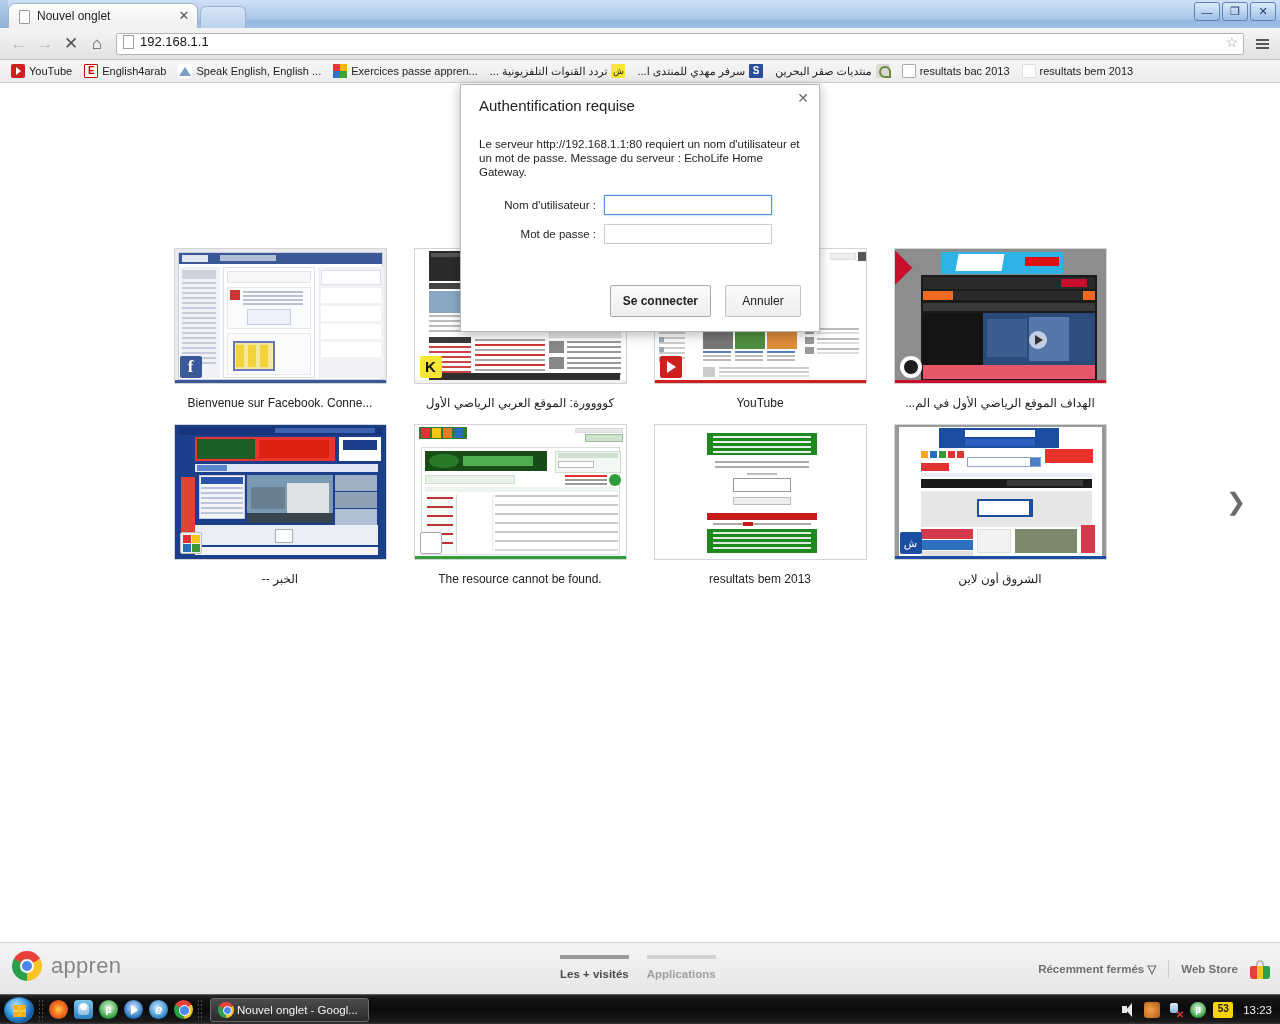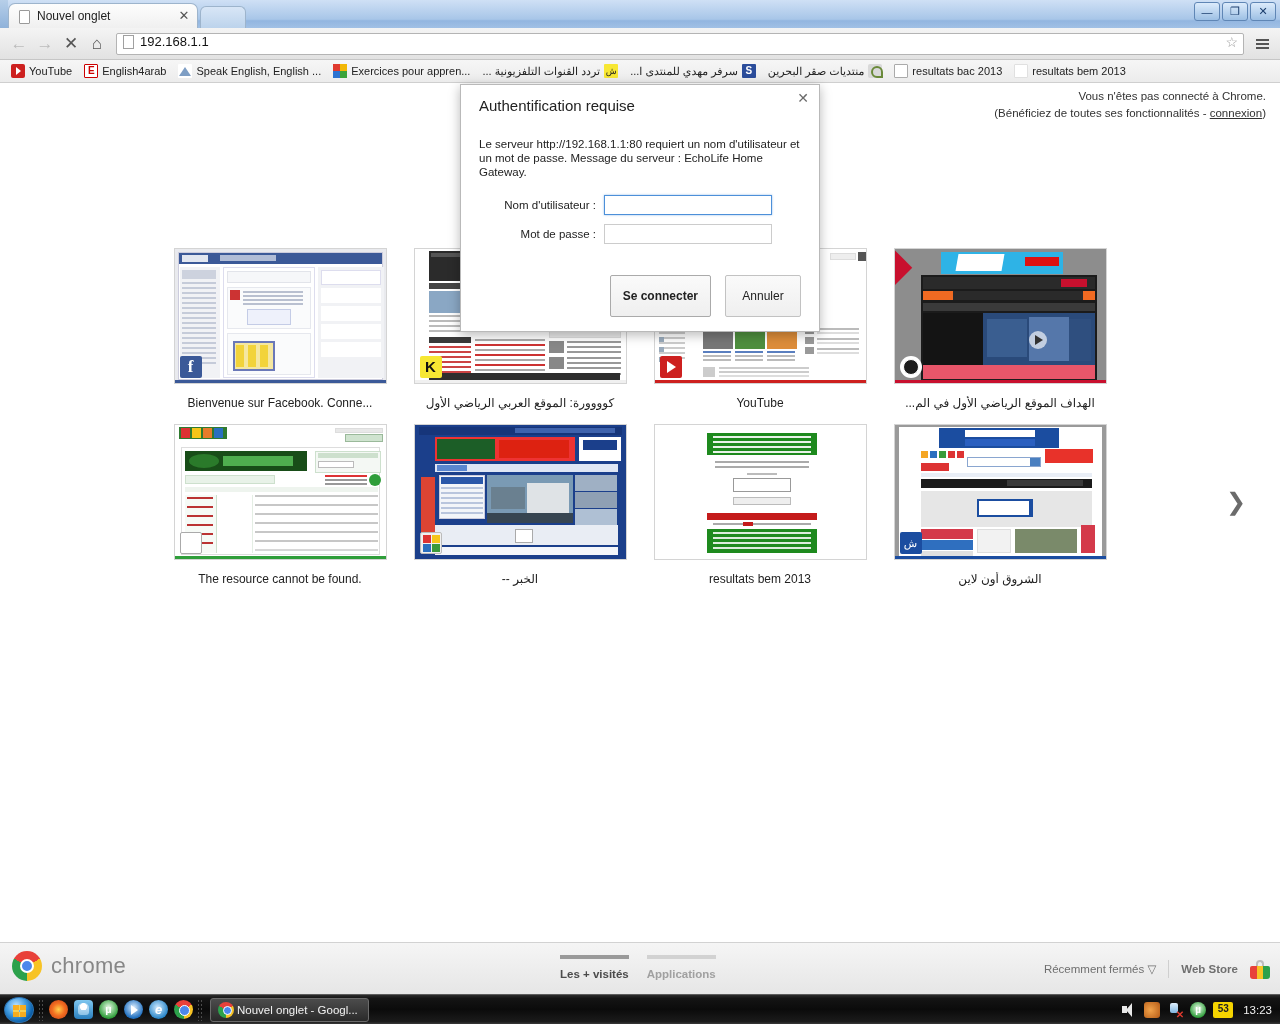--- a/index.html
+++ b/index.html
@@ -192,21 +192,21 @@
   #chrome-wordmark { font-size: 22px; color: #868686; letter-spacing: .3px; }
 
   #ntp-tabs { position: absolute; left: 560px; top: 12px; display: flex; gap: 18px; }
   .ntp-tab { cursor: pointer; }
   .ntp-tab .bar { height: 4px; background: #9a9a9a; margin-bottom: 9px; }
   .ntp-tab.inactive .bar { background: #d2d2d2; }
   .ntp-tab .lbl { font-size: 11.5px; font-weight: bold; color: #4b4b4b; }
   .ntp-tab.inactive .lbl { color: #a0a0a0; }
 
   #ntp-right { position: absolute; right: 10px; top: 16px; display: flex; align-items: center; gap: 12px; }
-  #recent { font-size: 11.5px; font-weight: normal; color: #6f6f6f; cursor: pointer; }
+  #recent { font-size: 11.5px; font-weight: bold; color: #6f6f6f; cursor: pointer; }
   #ntp-divider { width: 1px; height: 18px; background: #cfcfcf; }
   #webstore-lbl { font-size: 11.5px; font-weight: bold; color: #6f6f6f; cursor: pointer; }
   #webstore-ico { width: 20px; height: 20px; position: relative; cursor: pointer; }
   #webstore-ico .bag {
     position:absolute; left:0; bottom:0; width:20px; height:13px; border-radius:2px 2px 3px 3px;
     background: linear-gradient(to right,#e8413a 0 33%,#f7c325 33% 66%,#2ca14b 66% 100%);
   }
   #webstore-ico .handle {
     position:absolute; left:6px; top:1px; width:8px; height:7px;
     border:2px solid #bdbdbd; border-bottom:none; border-radius:4px 4px 0 0;
@@ -302,21 +302,21 @@
   .dlg-input {
     width: 168px; height: 20px; border: 1px solid #ccc; background: #fff;
     font-size: 12px; padding: 0 4px; outline: none;
     font-family: "Liberation Sans", sans-serif;
   }
   .dlg-input.focused { border: 1px solid #4d90d9; box-shadow: 0 0 2px rgba(77,144,217,.6); }
   #dlg-buttons {
     position: absolute; right: 18px; bottom: 14px; display: flex; gap: 14px;
   }
   .dlg-btn {
-    min-width: 76px; height: 42px; padding: 0 12px;
+    min-width: 76px; height: 32px; padding: 0 12px;
     background: linear-gradient(to bottom,#fafafa,#efefef);
     border: 1px solid #c2c2c2; border-radius: 2px;
     font-size: 12px; color: #222; cursor: pointer;
     font-family: "Liberation Sans", sans-serif;
   }
   .dlg-btn.primary { font-weight: bold; border-color: #aaa; }
 
   
   .mk { position: absolute; }
 </style>
@@ -365,21 +365,21 @@
     <div class="bm">
       <span class="bm-ico ic-e4a">E</span>
       <span>English4arab</span>
     </div>
     <div class="bm">
       <span class="bm-ico ic-tri"></span>
       <span>Speak English, English ...</span>
     </div>
     <div class="bm">
       <span class="bm-ico ic-quad"></span>
-      <span>Exercices pour appren...</span>
+      <span>Exercices passe appren...</span>
     </div>
     <div class="bm rtl">
       <span class="bm-ico ic-yellow">ش</span>
       <span>تردد القنوات التلفزيونية ...</span>
     </div>
     <div class="bm rtl">
       <span class="bm-ico ic-blue">S</span>
       <span>سرفر مهدي للمنتدى ا...</span>
     </div>
     <div class="bm rtl">
@@ -391,24 +391,20 @@
       <span>resultats bac 2013</span>
     </div>
     <div class="bm">
       <span class="bm-ico ic-plain"></span>
       <span>resultats bem 2013</span>
     </div>
   </div>
 
   <div id="ntp">
 
-    <div id="signin-note">
-      <div>Vous n'êtes pas connecté à Chrome.</div>
-      <div><span>(Bénéficiez de toutes ses fonctionnalités - </span><a href="#">connexion</a><span>)</span></div>
-    </div>
 
     <div id="tiles">
 
       <div class="tile-row">
 
         <div class="tile">
           <div class="thumb">
             <div class="thumb-inner" style="background:#e9eaee;">
               <div class="mk" style="left:3px;top:3px;right:3px;bottom:3px;background:#fff;border:1px solid #ccd;"></div>
               <div class="mk" style="left:4px;top:4px;right:4px;height:11px;background:#3b5998;"></div>
@@ -509,49 +505,20 @@
               <div class="fav-badge" style="background:#fff;border-radius:50%;">
                 <span style="position:absolute;left:3px;top:3px;width:16px;height:16px;border-radius:50%;background:#1d1d1d;border:1px solid #fff;"></span>
               </div>
             </div>
           </div>
           <div class="tile-title rtl">الهداف الموقع الرياضي الأول في الم...</div>
         </div>
       </div>
 
       <div class="tile-row">
-
-        <div class="tile">
-          <div class="thumb">
-            <div class="thumb-inner" style="background:#fff;">
-              <div class="mk" style="left:4px;top:2px;width:48px;height:12px;background:#2f7a2f;"></div>
-              <div class="mk" style="left:6px;top:3px;width:9px;height:10px;background:#d33;box-shadow:11px 0 0 #f5c518,22px 0 0 #e87b2a,33px 0 0 #2a6fbf;"></div>
-              <div class="mk" style="left:160px;top:3px;width:48px;height:5px;background:#e8e8e8;border:1px solid #ddd;"></div>
-              <div class="mk" style="left:170px;top:9px;width:38px;height:8px;background:#cfe3cf;border:1px solid #9ab99a;"></div>
-              <div class="mk" style="left:6px;top:22px;right:6px;bottom:4px;background:#fff;border:1px solid #ddd;"></div>
-              <div class="mk" style="left:10px;top:26px;width:122px;height:20px;background:#184d18;"></div>
-              <div class="mk" style="left:14px;top:29px;width:30px;height:14px;background:#2a7a2a;border-radius:50%;"></div>
-              <div class="mk" style="left:48px;top:31px;width:70px;height:10px;background:#4fae4f;"></div>
-              <div class="mk" style="left:140px;top:26px;width:66px;height:22px;background:#f4f8f4;border:1px solid #cde0cd;"></div>
-              <div class="mk" style="left:143px;top:28px;width:60px;height:5px;background:#cde0cd;"></div>
-              <div class="mk" style="left:143px;top:36px;width:36px;height:7px;background:#fff;border:1px solid #bbb;"></div>
-              <div class="mk" style="left:10px;top:50px;width:90px;height:9px;background:#e8f2e8;border:1px solid #cde0cd;"></div>
-              <div class="mk" style="left:150px;top:50px;width:42px;height:2px;background:#d33;box-shadow:0 4px 0 #999,0 8px 0 #999;"></div>
-              <div class="mk" style="left:194px;top:49px;width:12px;height:12px;border-radius:50%;background:#2f9e3a;"></div>
-              <div class="mk" style="left:10px;top:62px;right:8px;height:5px;background:#eef4ee;"></div>
-              <div class="mk" style="left:10px;top:70px;width:32px;bottom:6px;background:#f6faf6;border-right:1px solid #cde0cd;"></div>
-              <div class="mk" style="left:12px;top:72px;width:26px;height:2px;background:#b33;box-shadow:0 9px 0 #b33,0 18px 0 #b33,0 27px 0 #b33,0 36px 0 #b33,0 45px 0 #b33;"></div>
-              <div class="mk" style="left:44px;top:70px;width:34px;bottom:6px;background:#fff;border-right:1px solid #e4eee4;"></div>
-              <div class="mk" style="left:80px;top:70px;right:8px;height:2px;background:#c7c7c7;box-shadow:0 9px 0 #c7c7c7,0 18px 0 #c7c7c7,0 27px 0 #c7c7c7,0 36px 0 #c7c7c7,0 45px 0 #c7c7c7,0 54px 0 #d7d7d7;"></div>
-              <div class="accent-bar" style="background:#2f9e3a;"></div>
-              <div class="fav-badge" style="background:#fff;border:1px solid #aaa;"></div>
-            </div>
-          </div>
-          <div class="tile-title">The resource cannot be found.</div>
-        </div>
 
         <div class="tile">
           <div class="thumb">
             <div class="thumb-inner" style="background:#1b3f8b;">
               <div class="mk" style="left:4px;top:2px;right:4px;height:8px;background:#16357a;"></div>
               <div class="mk" style="left:100px;top:3px;width:100px;height:5px;background:#3f63ad;"></div>
               <div class="mk" style="left:20px;top:12px;width:140px;height:24px;background:#e33;"></div>
               <div class="mk" style="left:22px;top:14px;width:58px;height:20px;background:#1c5e27;"></div>
               <div class="mk" style="left:84px;top:15px;width:70px;height:18px;background:#d21;"></div>
               <div class="mk" style="left:164px;top:12px;width:42px;height:24px;background:#fff;"></div>
@@ -575,20 +542,49 @@
                 <span style="position:absolute;left:2px;top:2px;width:8px;height:8px;background:#d33;box-shadow:9px 0 0 #f5c518,0 9px 0 #2a6fbf,9px 9px 0 #3a9a3a;"></span>
               </div>
             </div>
           </div>
           <div class="tile-title rtl">الخبر --</div>
         </div>
 
         <div class="tile">
           <div class="thumb">
             <div class="thumb-inner" style="background:#fff;">
+              <div class="mk" style="left:4px;top:2px;width:48px;height:12px;background:#2f7a2f;"></div>
+              <div class="mk" style="left:6px;top:3px;width:9px;height:10px;background:#d33;box-shadow:11px 0 0 #f5c518,22px 0 0 #e87b2a,33px 0 0 #2a6fbf;"></div>
+              <div class="mk" style="left:160px;top:3px;width:48px;height:5px;background:#e8e8e8;border:1px solid #ddd;"></div>
+              <div class="mk" style="left:170px;top:9px;width:38px;height:8px;background:#cfe3cf;border:1px solid #9ab99a;"></div>
+              <div class="mk" style="left:6px;top:22px;right:6px;bottom:4px;background:#fff;border:1px solid #ddd;"></div>
+              <div class="mk" style="left:10px;top:26px;width:122px;height:20px;background:#184d18;"></div>
+              <div class="mk" style="left:14px;top:29px;width:30px;height:14px;background:#2a7a2a;border-radius:50%;"></div>
+              <div class="mk" style="left:48px;top:31px;width:70px;height:10px;background:#4fae4f;"></div>
+              <div class="mk" style="left:140px;top:26px;width:66px;height:22px;background:#f4f8f4;border:1px solid #cde0cd;"></div>
+              <div class="mk" style="left:143px;top:28px;width:60px;height:5px;background:#cde0cd;"></div>
+              <div class="mk" style="left:143px;top:36px;width:36px;height:7px;background:#fff;border:1px solid #bbb;"></div>
+              <div class="mk" style="left:10px;top:50px;width:90px;height:9px;background:#e8f2e8;border:1px solid #cde0cd;"></div>
+              <div class="mk" style="left:150px;top:50px;width:42px;height:2px;background:#d33;box-shadow:0 4px 0 #999,0 8px 0 #999;"></div>
+              <div class="mk" style="left:194px;top:49px;width:12px;height:12px;border-radius:50%;background:#2f9e3a;"></div>
+              <div class="mk" style="left:10px;top:62px;right:8px;height:5px;background:#eef4ee;"></div>
+              <div class="mk" style="left:10px;top:70px;width:32px;bottom:6px;background:#f6faf6;border-right:1px solid #cde0cd;"></div>
+              <div class="mk" style="left:12px;top:72px;width:26px;height:2px;background:#b33;box-shadow:0 9px 0 #b33,0 18px 0 #b33,0 27px 0 #b33,0 36px 0 #b33,0 45px 0 #b33;"></div>
+              <div class="mk" style="left:44px;top:70px;width:34px;bottom:6px;background:#fff;border-right:1px solid #e4eee4;"></div>
+              <div class="mk" style="left:80px;top:70px;right:8px;height:2px;background:#c7c7c7;box-shadow:0 9px 0 #c7c7c7,0 18px 0 #c7c7c7,0 27px 0 #c7c7c7,0 36px 0 #c7c7c7,0 45px 0 #c7c7c7,0 54px 0 #d7d7d7;"></div>
+              <div class="accent-bar" style="background:#2f9e3a;"></div>
+              <div class="fav-badge" style="background:#fff;border:1px solid #aaa;"></div>
+            </div>
+          </div>
+          <div class="tile-title">The resource cannot be found.</div>
+        </div>
+
+        <div class="tile">
+          <div class="thumb">
+            <div class="thumb-inner" style="background:#fff;">
               <div class="mk" style="left:52px;top:8px;width:110px;height:22px;background:#1e8a1e;"></div>
               <div class="mk" style="left:58px;top:11px;width:98px;height:2px;background:#fff;box-shadow:0 5px 0 #fff,0 10px 0 #fff,0 15px 0 #fff;opacity:.9;"></div>
               <div class="mk" style="left:60px;top:36px;width:94px;height:2px;background:#aaa;box-shadow:0 5px 0 #aaa;"></div>
               <div class="mk" style="left:92px;top:48px;width:30px;height:2px;background:#bbb;"></div>
               <div class="mk" style="left:78px;top:53px;width:58px;height:14px;background:#fff;border:1px solid #999;"></div>
               <div class="mk" style="left:78px;top:72px;width:58px;height:8px;background:#eee;border:1px solid #bbb;"></div>
               <div class="mk" style="left:52px;top:88px;width:110px;height:7px;background:#c41b1b;"></div>
               <div class="mk" style="left:58px;top:98px;width:98px;height:2px;background:#aaa;"></div>
               <div class="mk" style="left:88px;top:97px;width:10px;height:4px;background:#c41b1b;"></div>
               <div class="mk" style="left:52px;top:104px;width:110px;height:24px;background:#1e8a1e;"></div>
@@ -633,21 +629,21 @@
 
     <div id="next-arrow">❯</div>
   </div>
 
   <div id="ntp-bottom">
     <div id="chrome-brand">
       <div id="chrome-logo">
         <div class="ring"></div>
           <div class="hole"></div>
       </div>
-      <div id="chrome-wordmark">chrome</div>
+      <div id="chrome-wordmark">appren</div>
     </div>
     <div id="ntp-tabs">
       <div class="ntp-tab">
         <div class="bar"></div>
         <div class="lbl">Les + visités</div>
       </div>
       <div class="ntp-tab inactive">
         <div class="bar"></div>
         <div class="lbl">Applications</div>
       </div>

